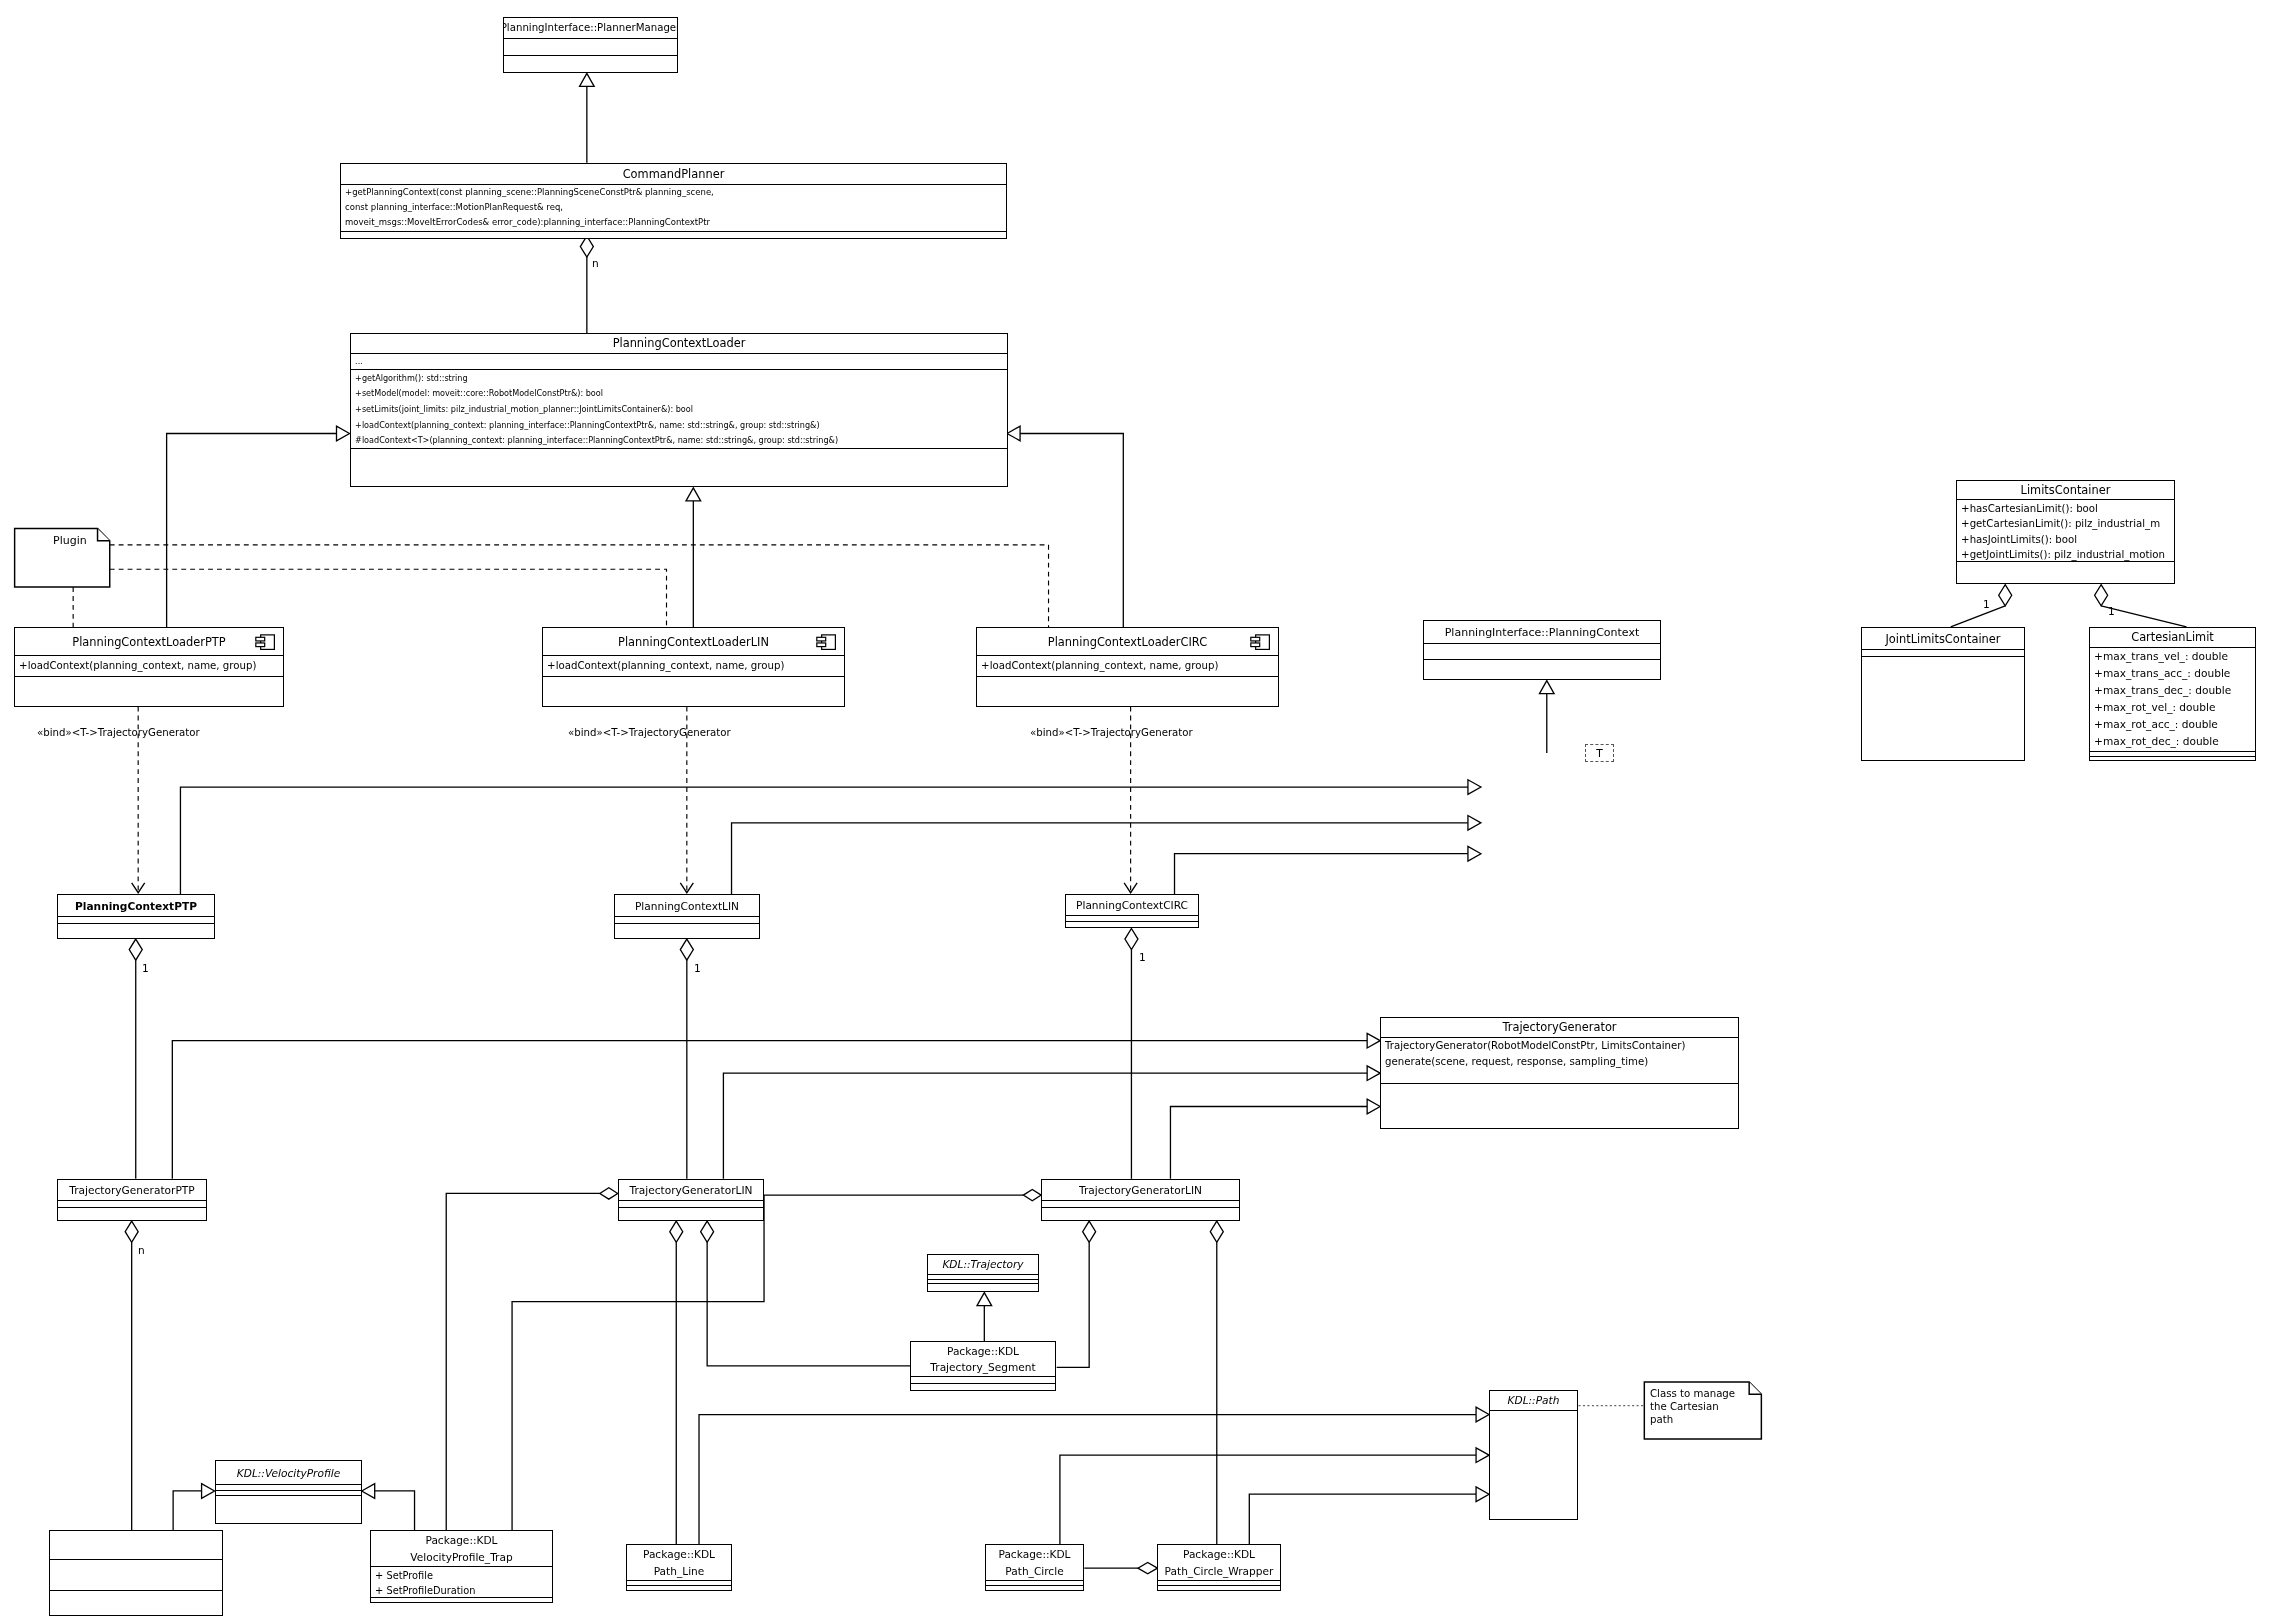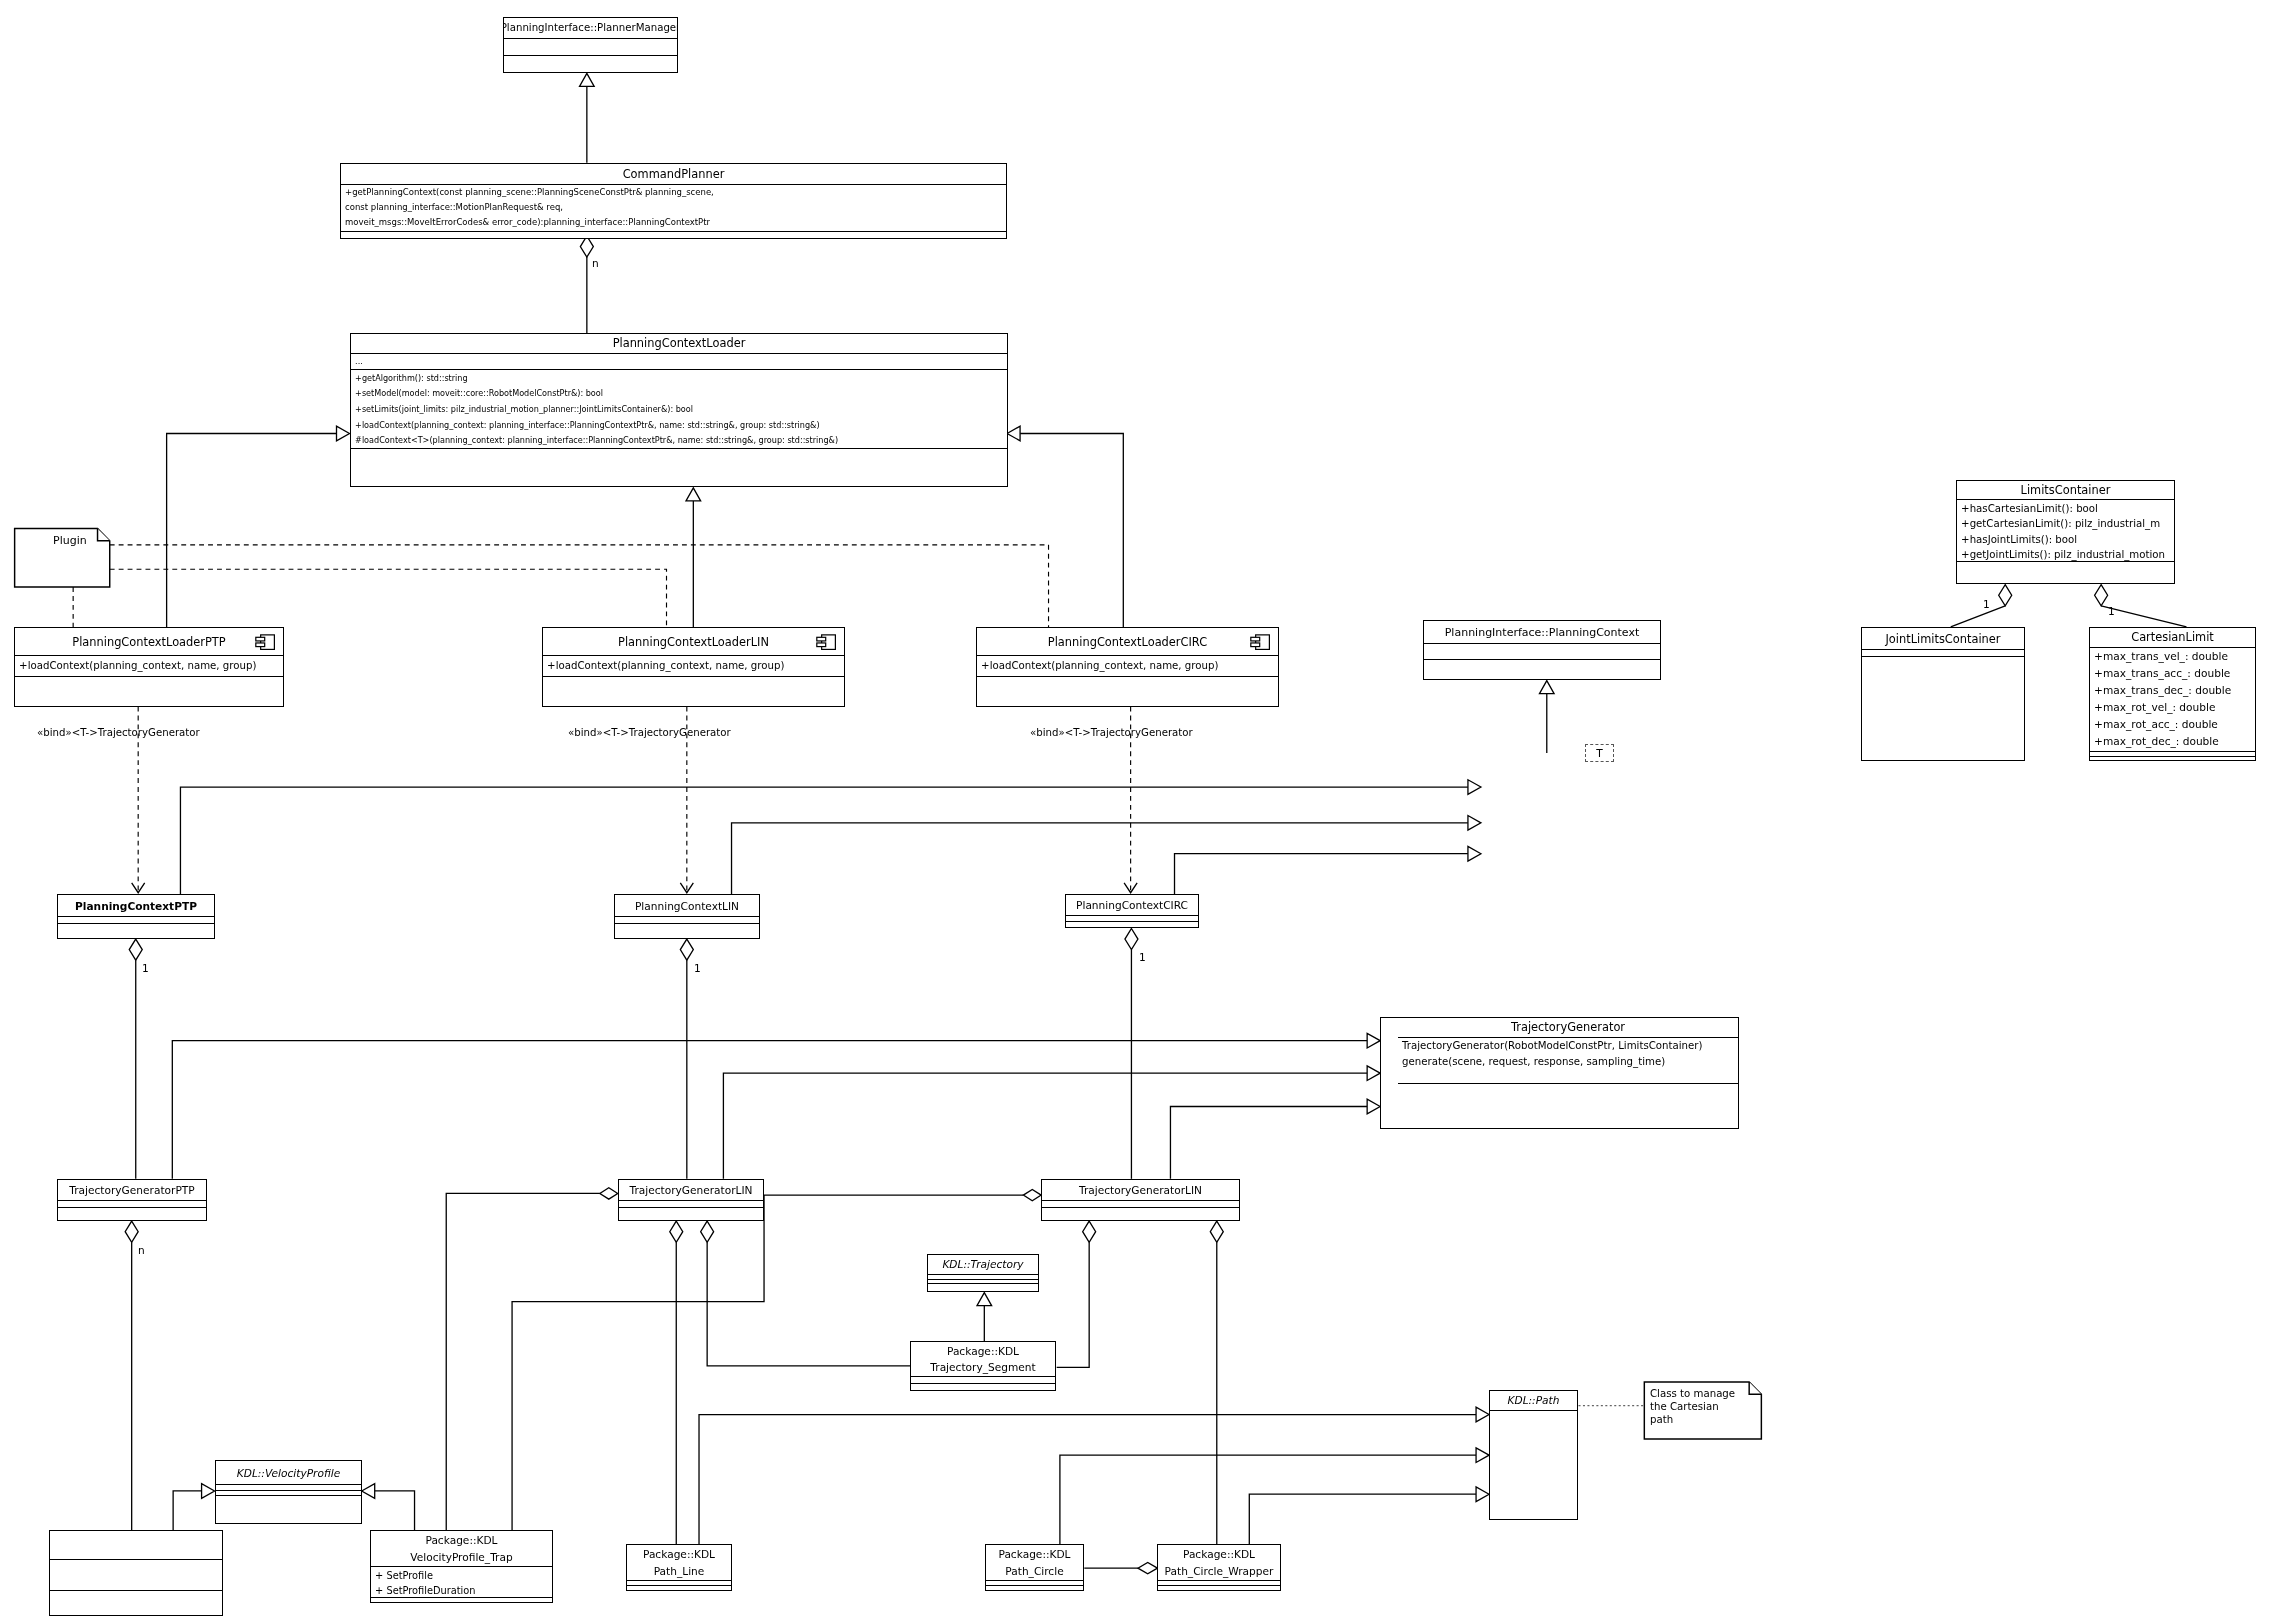--- a/index.html
+++ b/index.html
@@ -275,21 +275,21 @@
     <div class="sec" style="height:6.5px;"></div>
     <div class="sec" style="flex:1;"></div>
   </div>
 
   <div class="box" style="left:1065px;top:894px;width:134px;height:34px;display:flex;flex-direction:column;">
     <div class="sec title t13" style="height:20.3px;">PlanningContextCIRC</div>
     <div class="sec" style="height:5.7px;"></div>
     <div class="sec" style="flex:1;"></div>
   </div>
 
-  <div class="box" style="left:1380px;top:1017px;width:359px;height:112px;display:flex;flex-direction:column;padding-left:17px;">
+  <div class="box" style="left:1380px;top:1017px;width:359px;height:112px;display:flex;flex-direction:column;">
     <div class="sec title" style="height:18.7px;">TrajectoryGenerator</div>
     <div class="sec members m12-5" style="height:46px;">
         <div>TrajectoryGenerator(RobotModelConstPtr, LimitsContainer)</div>
         <div>generate(scene, request, response, sampling_time)</div>
       </div>
     <div class="sec" style="flex:1;"></div>
   </div>
 
   <div class="box" style="left:57px;top:1179px;width:150px;height:42px;display:flex;flex-direction:column;">
     <div class="sec title t13" style="height:20.3px;">TrajectoryGeneratorPTP</div>

